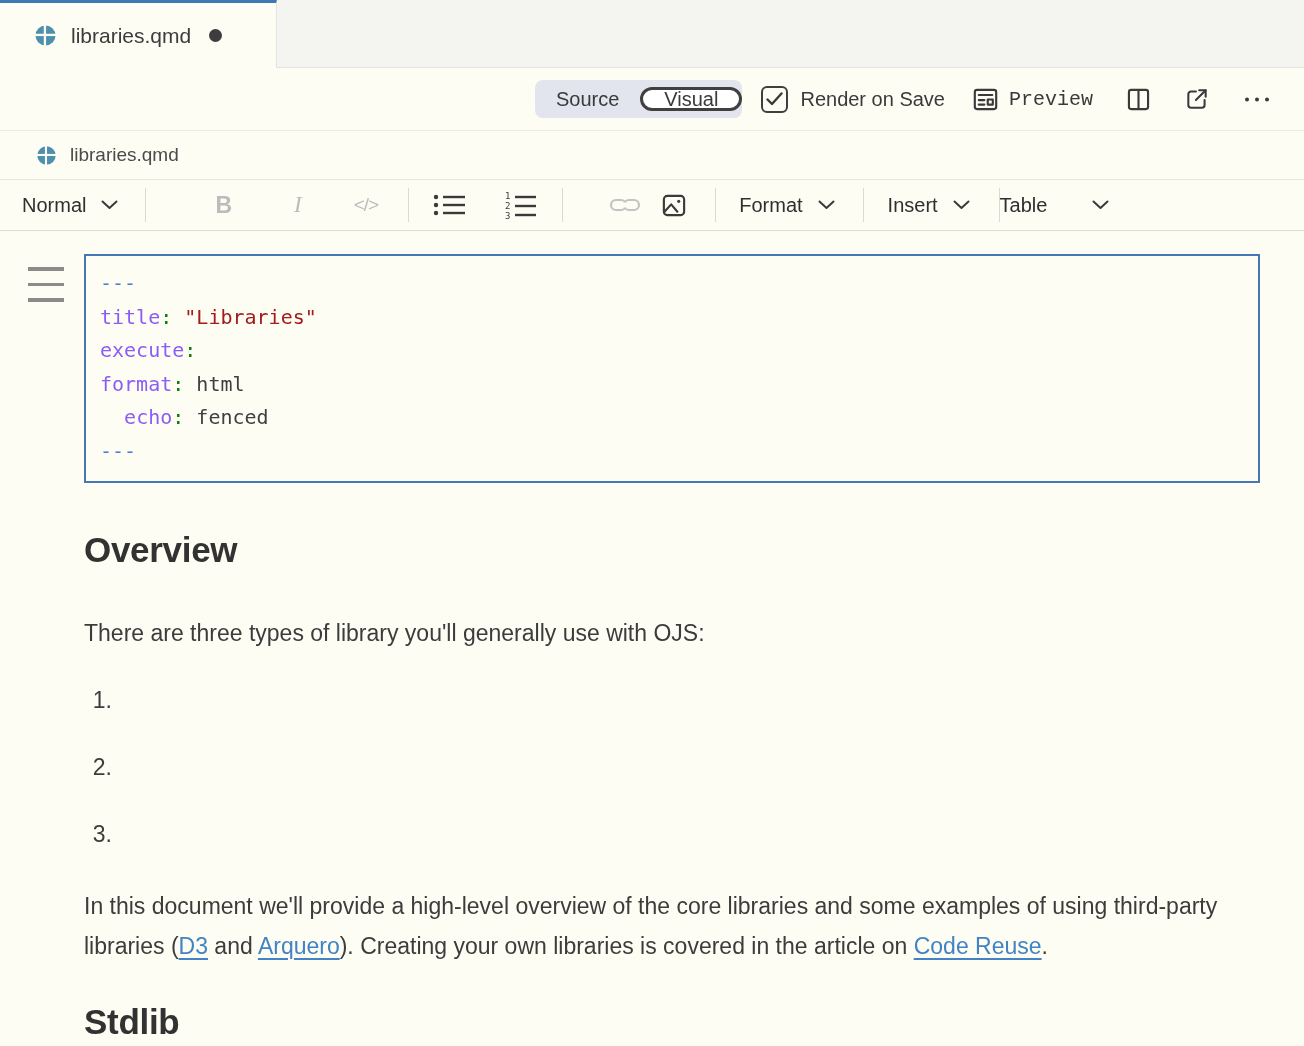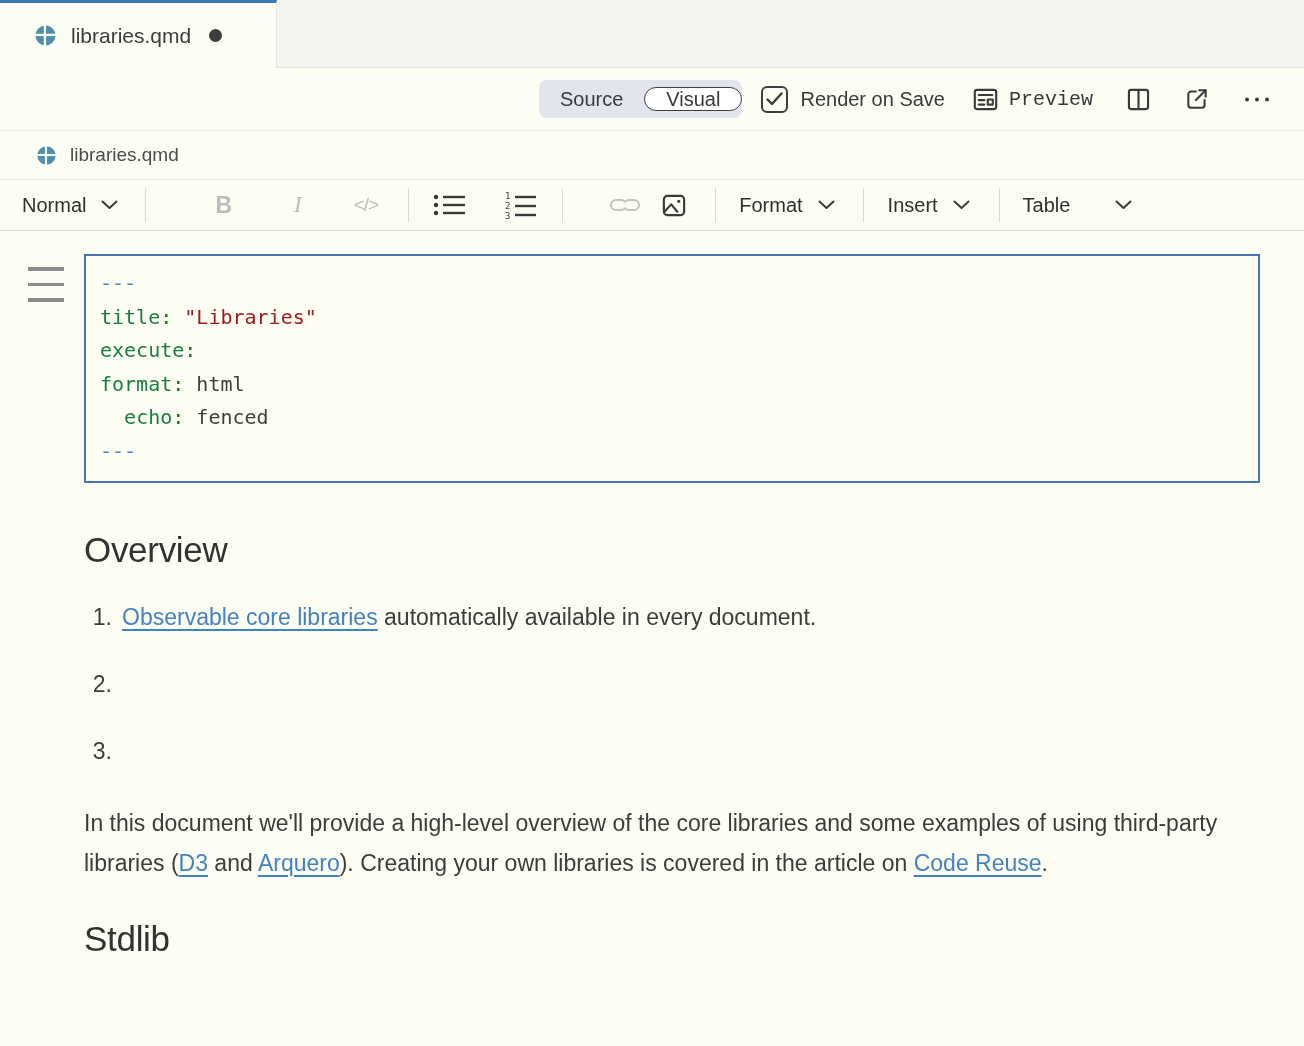--- a/index.html
+++ b/index.html
@@ -15,21 +15,21 @@
   .tab-title { font-size:21px; color:#3c3c3c; margin-left:14px; }
   .dirty-dot { width:13px; height:13px; border-radius:50%; background:#3d3d3d; margin-left:18px; }
 
   
   .edit-toolbar { height:63px; display:flex; align-items:center; justify-content:flex-end;
     padding-right:32px; border-bottom:1px solid #ebebe4; background:#fdfdf4; }
   .seg-group { display:inline-flex; align-items:center; background:#e2e4ee;
     border-radius:8px; height:38px; }
   .seg { font-size:20px; color:#3a3a3a; padding:0 21px; height:24px;
     display:flex; align-items:center; border-radius:16px; cursor:pointer; }
-  .seg.selected { background:#ffffff; border:1px solid #404040; }
+  .seg.selected { background:#ffffff; border:3px solid #404040; }
   .chk-group { display:flex; align-items:center; margin-left:19px; cursor:pointer; }
   .checkbox { width:27px; height:27px; border:2px solid #3f3f3f; border-radius:6px;
     background:#fdfdf4; display:flex; align-items:center; justify-content:center; }
   .chk-label { font-size:20px; margin-left:12px; color:#3a3a3a; }
   .btn-group { display:flex; align-items:center; margin-left:27px; cursor:pointer;font-family:Liberation Mono, monospace; }
   .btn-label { font-size:20px; margin-left:10px; color:#3a3a3a; }
   .icon-btn { display:flex; align-items:center; margin-left:32px; cursor:pointer; }
 
   
   .crumbbar { height:49px; display:flex; align-items:center; padding-left:36px;
@@ -51,26 +51,26 @@
 
   
   .content { position:relative; padding:23px 44px 0 84px; background:#fdfdf4; }
   .drag-handle { position:absolute; left:28px; top:36px; width:36px; cursor:grab; }
   .drag-handle .bar { height:3.5px; background:#8b8b8b; margin-bottom:12px; }
 
   .yaml-block { border:2px solid #4477b3; padding:11px 14px 13px 14px; background:#fdfdf4; }
   .yaml-line { font-family:"DejaVu Sans Mono","Liberation Mono",monospace;
     font-size:20px; line-height:33.5px; white-space:pre; }
   .y-fence { color:#4d7fd0; }
-  .y-key { color:#15803d; }
+  .y-key { color:#8b5cf6; }
   .y-colon { color:#0a800a; }
   .y-str { color:#a31b1b; }
   .y-val { color:#3f3f3f; }
 
-  h2.doc-h2 { font-size:35px; font-weight:400; color:#323232; letter-spacing:-0.3px; }
+  h2.doc-h2 { font-size:35px; font-weight:700; color:#323232; letter-spacing:-0.3px; }
   .h-overview { margin-top:47px; }
   .h-stdlib { margin-top:36px; }
   .doc-p { font-size:23px; line-height:40px; color:#3c3c3c; max-width:1150px; }
   .p-intro { margin-top:43px; }
   .p-closing { margin-top:32px; }
   ol.doc-list { margin-top:27px; list-style:none; }
   .doc-li { display:flex; font-size:23px; line-height:40px; color:#3c3c3c; margin-bottom:27px; }
   .li-marker { min-width:28px; text-align:right; margin-right:10px; }
   a.doc-link { color:#4183c4; text-decoration:underline; text-underline-offset:4px;
     text-decoration-thickness:1.5px; cursor:pointer; }
@@ -235,21 +235,21 @@
     <span class="dd-label">Insert</span>
     <span class="dd-chevron">
       <svg width="17" height="10" viewBox="0 0 17 10">
           <polyline points="1.5,1.5 8.5,8 15.5,1.5" fill="none" stroke="#3a3a3a" stroke-width="2" stroke-linecap="round" stroke-linejoin="round"></polyline>
         </svg>
     </span>
   </div>
 
   <div class="fmt-sep" style="margin-left:29px;"></div>
 
-  <div class="dropdown" style="margin-left:23px;gap:30px;">
+  <div class="dropdown" style="gap:30px;">
     <span class="dd-label">Table</span>
     <span class="dd-chevron">
       <svg width="17" height="10" viewBox="0 0 17 10">
           <polyline points="1.5,1.5 8.5,8 15.5,1.5" fill="none" stroke="#3a3a3a" stroke-width="2" stroke-linecap="round" stroke-linejoin="round"></polyline>
         </svg>
     </span>
   </div>
 </div>
 
 <div class="content">
@@ -264,25 +264,25 @@
     <div class="yaml-line"><span class="y-fence">---</span></div>
     <div class="yaml-line"><span class="y-key">title</span><span class="y-colon">: </span><span class="y-str">"Libraries"</span></div>
     <div class="yaml-line"><span class="y-key">execute</span><span class="y-colon">:</span></div>
     <div class="yaml-line"><span class="y-key">format</span><span class="y-colon">: </span><span class="y-val">html</span></div>
     <div class="yaml-line"><span class="y-val">  </span><span class="y-key">echo</span><span class="y-colon">: </span><span class="y-val">fenced</span></div>
     <div class="yaml-line"><span class="y-fence">---</span></div>
   </div>
 
   <h2 class="doc-h2 h-overview">Overview</h2>
 
+  <p class="doc-p p-intro">There are three types of library you'll generally use with OJS:</p>
 
   <ol class="doc-list">
     <li class="doc-li">
       <span class="li-marker">1.</span>
-      <span><a class="doc-link">Observable core libraries</a><span> automatically available in every document.</span></span>
     </li>
     <li class="doc-li">
       <span class="li-marker">2.</span>
     </li>
     <li class="doc-li" style="margin-bottom:0;">
       <span class="li-marker">3.</span>
     </li>
   </ol>
 
   <p class="doc-p p-closing"><span>In this document we'll provide a high-level overview of the core libraries and some examples of using third-party libraries (</span><a class="doc-link">D3</a><span> and </span><a class="doc-link">Arquero</a><span>). Creating your own libraries is covered in the article on </span><a class="doc-link">Code Reuse</a><span>.</span></p>

